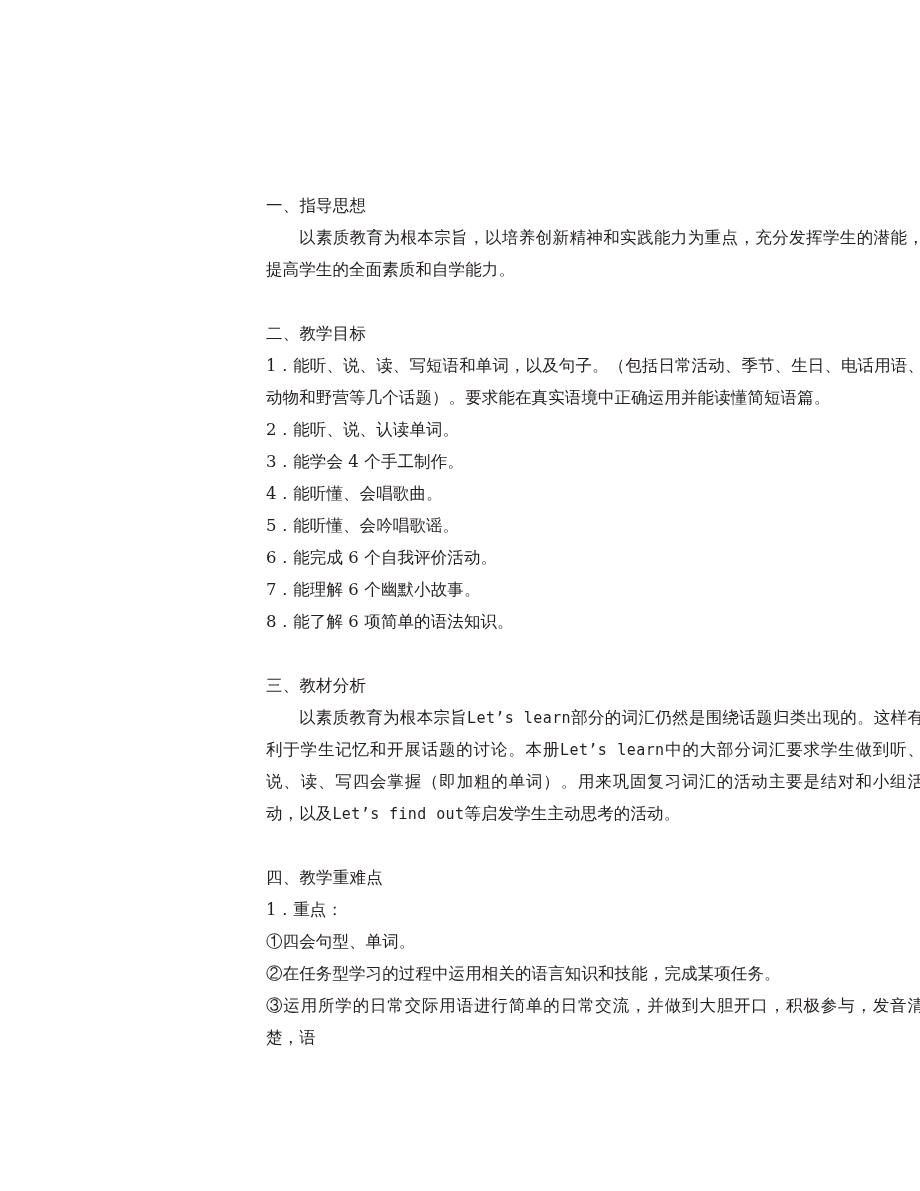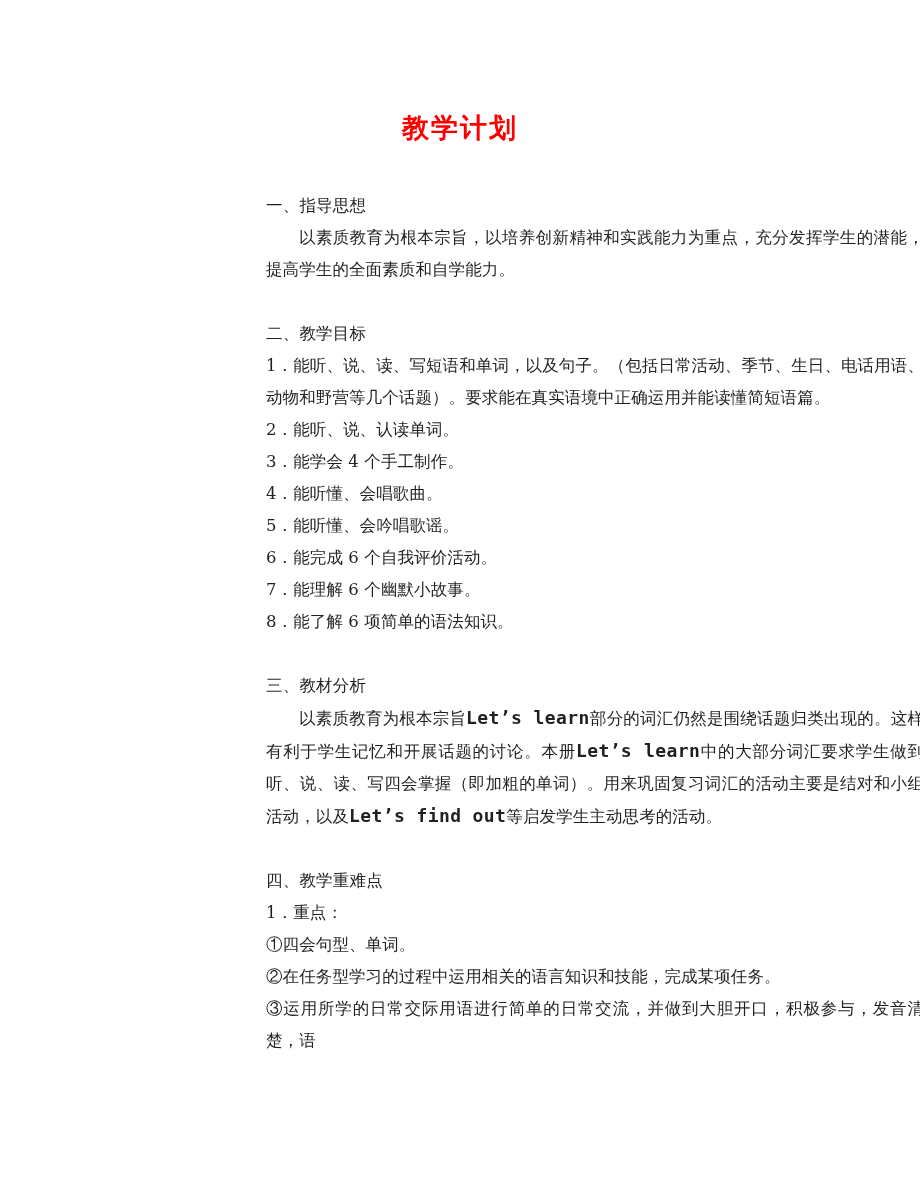--- a/index.html
+++ b/index.html
@@ -81,31 +81,29 @@
   }
 
   .spacer {
     height: 32px;
     line-height: 32px;
     font-size: 16.5px;
   }
 
   .en {
     font-family: "DejaVu Sans Mono", "Liberation Mono", monospace;
-    font-size: 18px;
+    font-size: 15px;
     letter-spacing: 0.4px;
-    font-weight: bold;
   }
 </style>
 </head>
 <body>
 
 <div class="page">
 
-  <h1 class="doc-title">教学计划</h1>
 
   <div class="body-wrap">
 
     <p class="section-heading">一、指导思想</p>
     <p class="para">以素质教育为根本宗旨，以培养创新精神和实践能力为重点，充分发挥学生的潜能，提高学生的全面素质和自学能力。</p>
 
     <div class="spacer">&nbsp;</div>
 
     <p class="section-heading">二、教学目标</p>
     <p class="list-item">1．能听、说、读、写短语和单词，以及句子。（包括日常活动、季节、生日、电话用语、动物和野营等几个话题）。要求能在真实语境中正确运用并能读懂简短语篇。</p>

